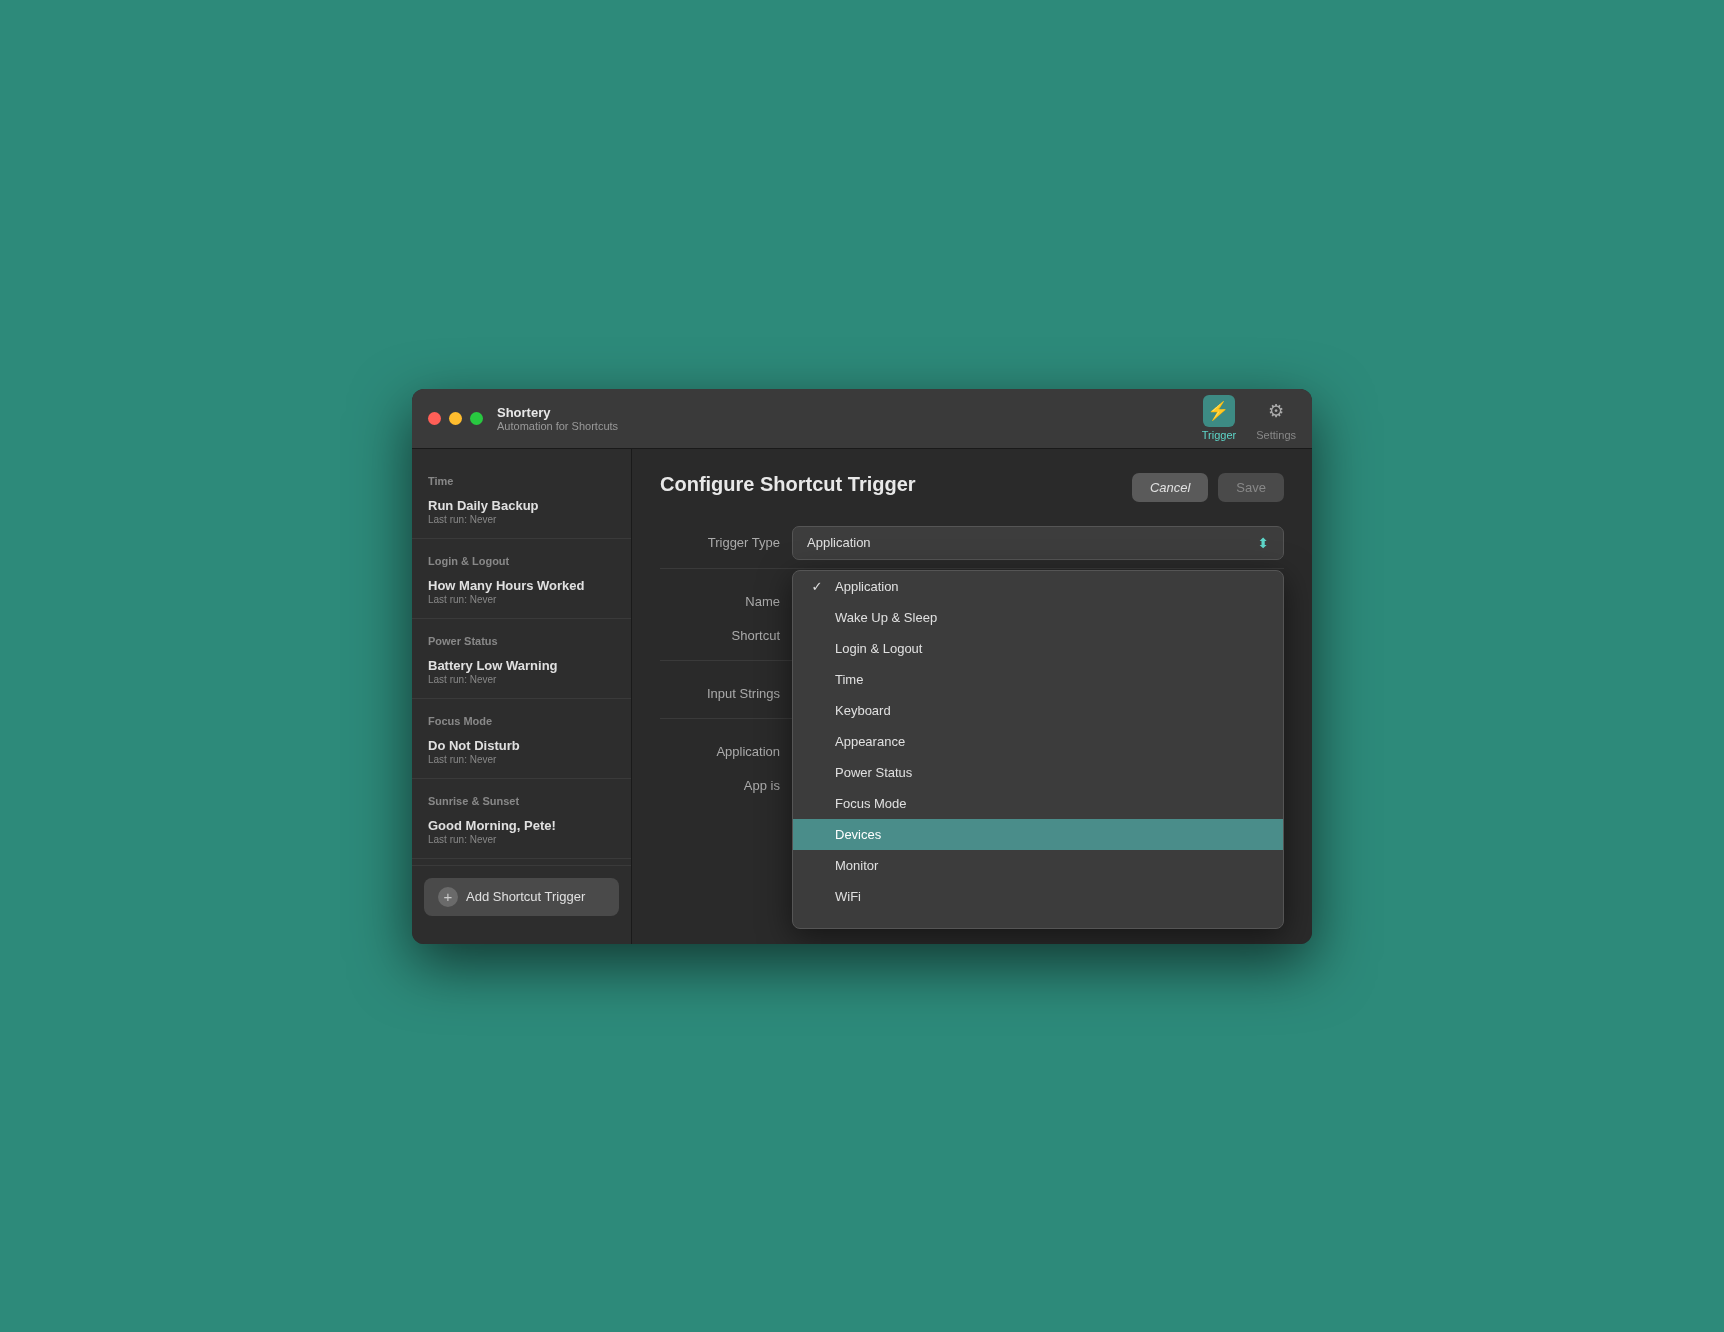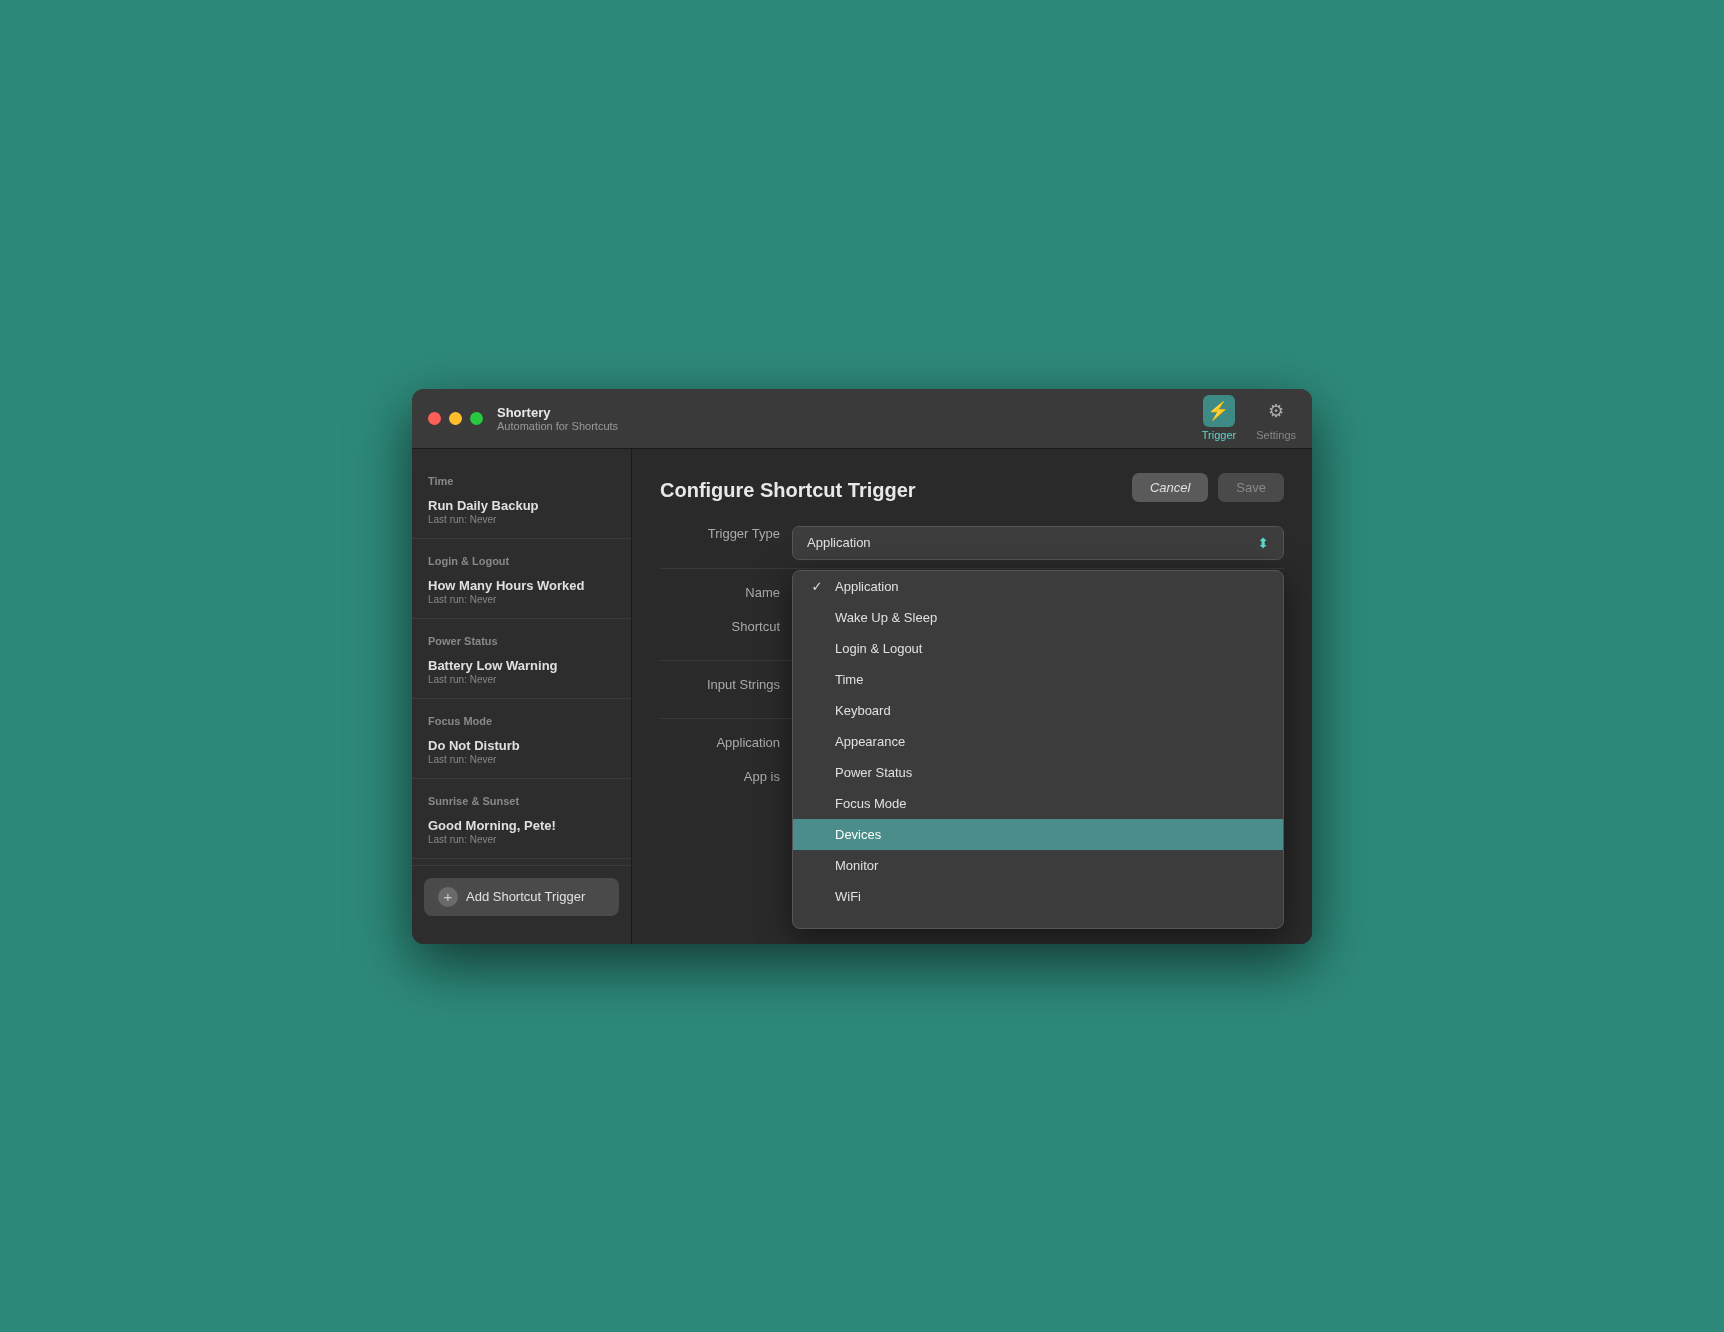--- a/index.html
+++ b/index.html
@@ -163,21 +163,21 @@
 
     
     .right-panel {
       flex: 1;
       background: #2a2a2a;
       padding: 24px 28px;
       position: relative;
     }
     .panel-header {
       display: flex;
-      align-items: flex-end;
+      align-items: flex-start;
       justify-content: space-between;
       margin-bottom: 24px;
     }
     .panel-title {
       font-size: 20px;
       font-weight: 700;
       color: #e8e8e8;
     }
     .panel-buttons {
       display: flex;
@@ -201,20 +201,21 @@
       padding: 7px 18px;
       color: #888;
       font-size: 13px;
       font-weight: 500;
       cursor: pointer;
     }
 
     
     .form-row {
       display: flex;
+      align-items: center;
       margin-bottom: 1px;
       gap: 12px;
     }
     .form-label {
       font-size: 13px;
       color: #aaa;
       width: 120px;
       text-align: right;
       flex-shrink: 0;
     }

